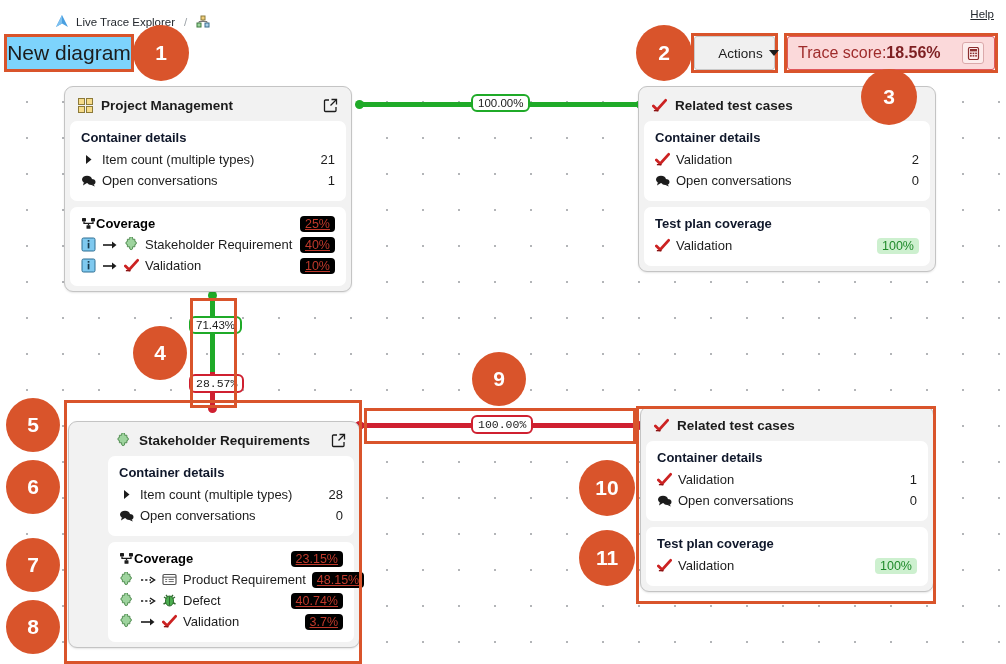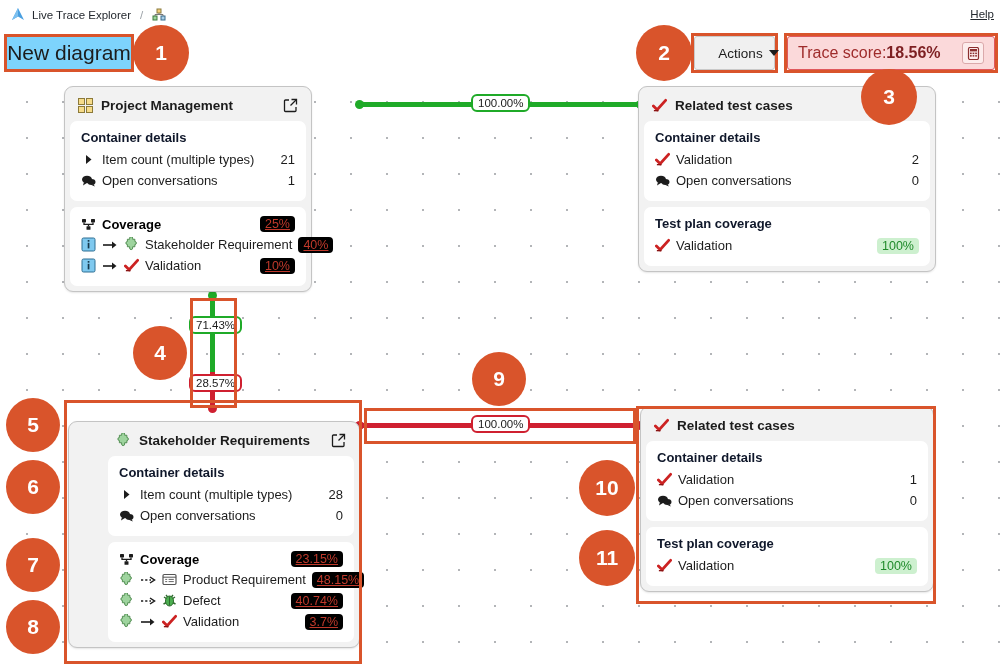--- a/index.html
+++ b/index.html
@@ -7,21 +7,21 @@
     width: 1006px; height: 664px;
     font-family: "Liberation Sans", sans-serif;
     background: #ffffff;
     overflow: hidden;
   }
   #root { position: relative; width: 1006px; height: 664px; }
 
   
   .topbar {
     position: absolute; left: 0; top: 0; width: 1006px; height: 29px;
-    background: #fff; display: flex; align-items: center;
+    background: #fff; display: flex; align-items: flex-end; padding-left: 44px;
   }
   .brand { display: flex; align-items: center; gap: 6px; padding-left: 10px; }
   .brand-logo { width: 16px; height: 15px; position: relative; }
   .brand-text { font-size: 11.5px; color: #24292f; }
   .brand-sep { font-size: 11.5px; color: #9aa0a6; margin: 0 3px; }
   .brand-doc { width: 14px; height: 14px; position: relative; }
   .help-link {
     position: absolute; right: 12px; top: 8px;
     font-size: 11.5px; color: #24292f;
   }
@@ -100,21 +100,21 @@
   }
   .panel:last-child { margin-bottom: 0; }
   .panel-title { font-size: 13px; font-weight: bold; color: #0f172a; margin-bottom: 4px; }
   .row {
     display: flex; align-items: center; gap: 6px;
     font-size: 13px; color: #1c1c1c; height: 21px;
   }
   .row .label { flex: 1; white-space: nowrap; }
   .row .val { font-size: 13px; color: #1c1c1c; }
   .cov-head {
-    display: flex; align-items: center; gap: 6px; margin-bottom: 2px;
+    display: flex; align-items: flex-start; margin-bottom: 2px;
   }
   .cov-head .t { font-size: 13px; font-weight: bold; flex: 1; }
   .pill {
     font-size: 12.5px; border-radius: 4px; padding: 1px 5px;
     white-space: nowrap;
   }
   .pill.red { background: #000000; color: #c0392b; text-decoration: underline; }
   .pill.green { background: #cdf0cf; color: #1f8a2a; }
   .icon { width: 15px; height: 15px; flex: none; display: inline-block; }
   .arrow-solid, .arrow-dashed { width: 16px; height: 12px; flex: none; }
@@ -123,21 +123,21 @@
   .conn { position: absolute; }
   .hline { position: absolute; height: 5px; border-radius: 2px; }
   .vline { position: absolute; width: 5px; }
   .dot { position: absolute; width: 9px; height: 9px; border-radius: 50%; }
   .conn-label {
     position: absolute; background: #fff;
     border-radius: 6px; padding: 1px 5px;
     font-size: 11.5px; color: #1c1c1c; white-space: nowrap;
   }
   .conn-label.green { border: 2px solid #1faa28; }
-  .conn-label.red { border: 2px solid #cf2030; }
+  .conn-label.red { border: 2px solid #cf2030; font-family: Liberation Mono, monospace; }
 
   
   .ann-box {
     position: absolute; border: 3px solid #d9542b;
     pointer-events: none; background: transparent;
   }
   .badge {
     position: absolute; border-radius: 50%;
     background: #d9542b; color: #fff;
     display: flex; align-items: center; justify-content: center;
@@ -219,21 +219,21 @@
       <div class="conn-label red" style="left:189px; top:298px;">28.57%</div>
     </div>
 
     <div class="conn">
       <div class="hline" style="left:358px; top:347px; width:283px; background:#cf2030;"></div>
       <div class="dot" style="left:355px; top:345px; background:#cf2030;"></div>
       <div class="dot" style="left:636px; top:345px; background:#cf2030;"></div>
       <div class="conn-label red" style="left:471px; top:339px;">100.00%</div>
     </div>
 
-    <div class="card" style="left:64px; top:10px; width:248px;">
+    <div class="card" style="left:64px; top:10px; width:288px;">
       <div class="card-head">
         <span class="icon">
           <svg width="15" height="15" viewBox="0 0 15 15">
             <rect x="0.5" y="0.5" width="6" height="6" fill="#f7dc8a" stroke="#8c7a3a"></rect>
             <rect x="8.5" y="0.5" width="6" height="6" fill="#f7dc8a" stroke="#8c7a3a"></rect>
             <rect x="0.5" y="8.5" width="6" height="6" fill="#f7dc8a" stroke="#8c7a3a"></rect>
             <rect x="8.5" y="8.5" width="6" height="6" fill="#f7dc8a" stroke="#8c7a3a"></rect>
           </svg>
         </span>
         <span class="card-title">Project Management</span>

